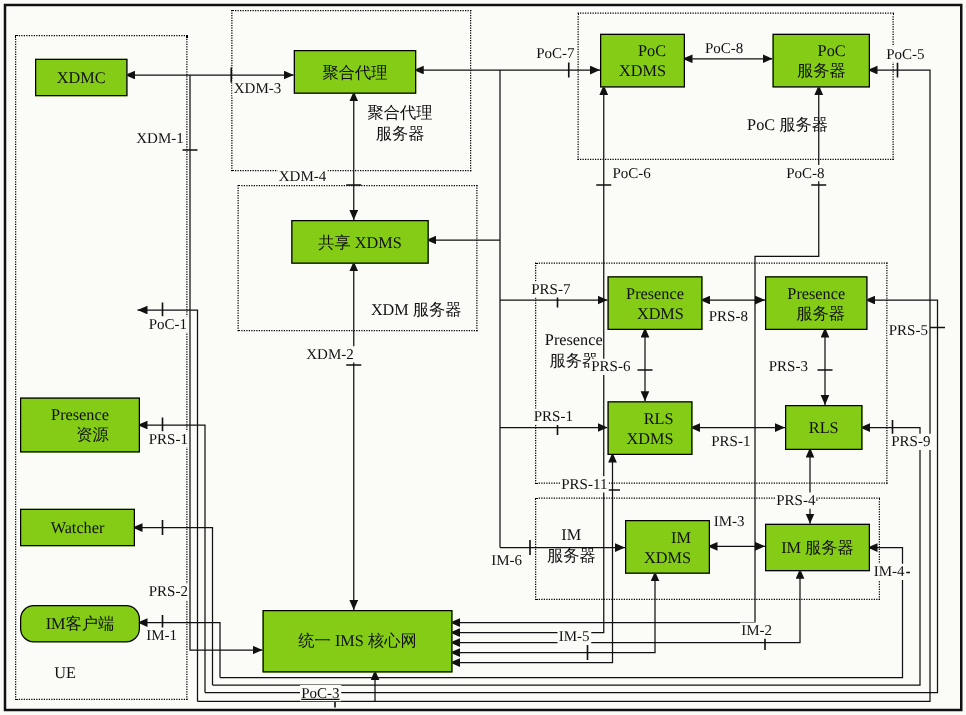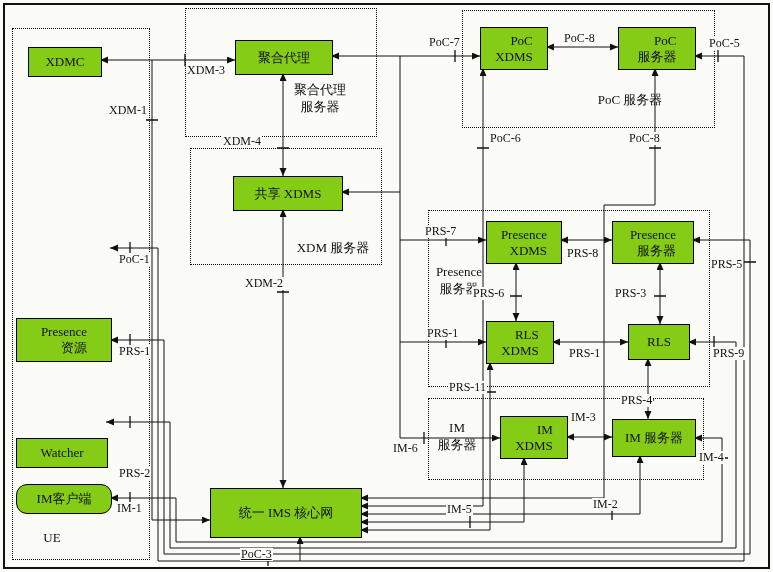--- a/index.html
+++ b/index.html
@@ -97,21 +97,21 @@
                M268,555 L268,566 M470,516 L470,528 M612,508 L612,520 M714,336 L714,348
                M146,120 L158,120 M277,148 L289,148 M277,292 L289,292
                M477,148 L489,148 M649,148 L661,148 M510,296 L522,296 M654,296 L666,296
                M642,400 L654,400 M484,392 L496,392 M744,262 L756,262 M716,458 L728,458"></path>
     </g>
   </svg>
 
   <div class="node" style="left:28px;top:47px;width:72px;height:28px;">XDMC</div>
   <div class="node" style="left:16px;top:318px;width:94px;height:42px;">Presence
 资源</div>
-  <div class="node" style="left:16px;top:407px;width:90px;height:28px;margin-top:31px;">Watcher</div>
+  <div class="node" style="left:16px;top:407px;width:90px;height:28px;">Watcher</div>
   <div class="node" style="left:16px;top:484px;width:94px;height:28px;border-radius:11px;">IM客户端</div>
 
   <div class="node" style="left:235px;top:40px;width:96px;height:33px;">聚合代理</div>
   <div class="node" style="left:233px;top:176px;width:108px;height:33px;">共享 XDMS</div>
 
   <div class="node" style="left:480px;top:27px;width:66px;height:41px;">PoC
 XDMS</div>
   <div class="node" style="left:618px;top:27px;width:76px;height:41px;">PoC
 服务器</div>
 

